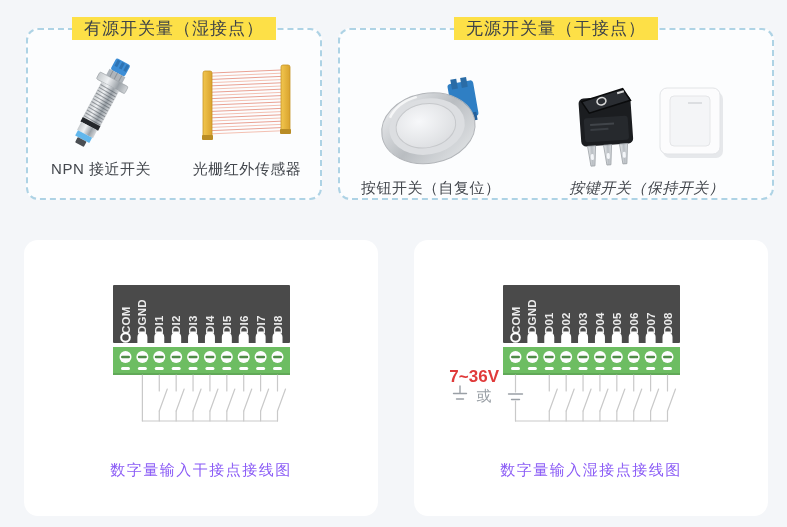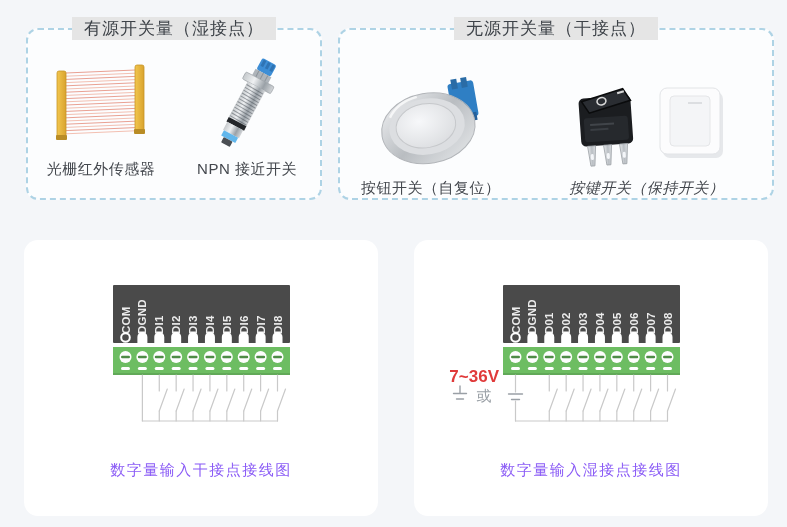--- a/index.html
+++ b/index.html
@@ -7,21 +7,21 @@
     width:787px;height:527px;position:relative;overflow:hidden;
     background:#f4f6f9;
     font-family:"Liberation Sans","DejaVu Sans",sans-serif;
   }
   .dashed-card{
     position:absolute;border:2px dashed #aed3e5;border-radius:12px;
     background:#fcfdfe;display:flex;align-items:stretch;
   }
   .legend{
     position:absolute;top:-13px;left:50%;transform:translateX(-50%);
-    background:#e5e5e5;padding:0 12px;white-space:nowrap;
+    background:#fde047;padding:0 12px;white-space:nowrap;
     font-size:17px;letter-spacing:1px;color:#3d4248;font-weight:500;
   }
   .fig-col{flex:1;display:flex;flex-direction:column;align-items:center;justify-content:flex-start;}
   .fig-img{height:104px;margin-top:22px;display:flex;align-items:center;justify-content:center;gap:16px;}
   .fig-label{margin-top:4px;font-size:15px;color:#44484e;letter-spacing:0.5px;white-space:nowrap;}
   .white-card{
     position:absolute;background:#ffffff;border-radius:14px;
   }
   .diagram-svg{position:absolute;left:0;top:0;}
   .caption{
@@ -33,61 +33,20 @@
   #card-dry .fig-col.narrow{flex:0 0 42%;}
   #card-dry .fig-col.wide{flex:1;font-style:italic;}
   #diag-dry{left:24px;top:240px;width:354px;height:276px;}
   #diag-wet{left:414px;top:240px;width:354px;height:276px;}
 </style>
 </head>
 <body>
 
 <div class="dashed-card" id="card-wet">
   <div class="legend">有源开关量（湿接点）</div>
-
-  <div class="fig-col">
-    <div class="fig-img">
-
-      <svg width="92" height="82" viewBox="0 0 92 82">
-        <defs>
-          <linearGradient id="barY" x1="0" y1="0" x2="1" y2="0">
-            <stop offset="0" stop-color="#f2c64e"></stop>
-              <stop offset="1" stop-color="#d9a32e"></stop>
-          </linearGradient>
-        </defs>
-        <g>
-            <line x1="11" y1="10" x2="80" y2="7" stroke="#e9a193" stroke-width="1"></line>
-            <line x1="11" y1="13.2" x2="80" y2="10.2" stroke="#f3c0b2" stroke-width="1"></line>
-            <line x1="11" y1="16.4" x2="80" y2="13.4" stroke="#e9a193" stroke-width="1"></line>
-            <line x1="11" y1="19.6" x2="80" y2="16.6" stroke="#f3c0b2" stroke-width="1"></line>
-            <line x1="11" y1="22.8" x2="80" y2="19.8" stroke="#e9a193" stroke-width="1"></line>
-            <line x1="11" y1="26" x2="80" y2="23" stroke="#f3c0b2" stroke-width="1"></line>
-            <line x1="11" y1="29.200000000000003" x2="80" y2="26.200000000000003" stroke="#e9a193" stroke-width="1"></line>
-            <line x1="11" y1="32.400000000000006" x2="80" y2="29.400000000000002" stroke="#f3c0b2" stroke-width="1"></line>
-            <line x1="11" y1="35.6" x2="80" y2="32.6" stroke="#e9a193" stroke-width="1"></line>
-            <line x1="11" y1="38.8" x2="80" y2="35.8" stroke="#f3c0b2" stroke-width="1"></line>
-            <line x1="11" y1="42" x2="80" y2="39" stroke="#e9a193" stroke-width="1"></line>
-            <line x1="11" y1="45.2" x2="80" y2="42.2" stroke="#f3c0b2" stroke-width="1"></line>
-            <line x1="11" y1="48.400000000000006" x2="80" y2="45.400000000000006" stroke="#e9a193" stroke-width="1"></line>
-            <line x1="11" y1="51.6" x2="80" y2="48.6" stroke="#f3c0b2" stroke-width="1"></line>
-            <line x1="11" y1="54.800000000000004" x2="80" y2="51.800000000000004" stroke="#e9a193" stroke-width="1"></line>
-            <line x1="11" y1="58" x2="80" y2="55" stroke="#f3c0b2" stroke-width="1"></line>
-            <line x1="11" y1="61.2" x2="80" y2="58.2" stroke="#e9a193" stroke-width="1"></line>
-            <line x1="11" y1="64.4" x2="80" y2="61.400000000000006" stroke="#f3c0b2" stroke-width="1"></line>
-            <line x1="11" y1="67.6" x2="80" y2="64.6" stroke="#e9a193" stroke-width="1"></line>
-            <line x1="11" y1="70.80000000000001" x2="80" y2="67.80000000000001" stroke="#f3c0b2" stroke-width="1"></line>
-          </g>
-        <rect x="2" y="8" width="9" height="68" rx="2" fill="url(#barY)" stroke="#c69427" stroke-width="0.8"></rect>
-        <rect x="1" y="72" width="11" height="5" rx="1" fill="#b98c25"></rect>
-        <rect x="80" y="2" width="9" height="68" rx="2" fill="url(#barY)" stroke="#c69427" stroke-width="0.8"></rect>
-        <rect x="79" y="66" width="11" height="5" rx="1" fill="#b98c25"></rect>
-      </svg>
-    </div>
-    <div class="fig-label">光栅红外传感器</div>
-  </div>
 
   <div class="fig-col">
     <div class="fig-img">
 
       <svg width="92" height="100" viewBox="0 0 92 100">
         <defs>
           <linearGradient id="metalH" x1="0" y1="0" x2="1" y2="0">
             <stop offset="0" stop-color="#c6cacd"></stop>
               <stop offset="0.35" stop-color="#eef0f2"></stop>
             <stop offset="0.7" stop-color="#9aa1a7"></stop>
@@ -120,20 +79,61 @@
               <line x1="36.5" y1="68.20000000000003" x2="55.5" y2="69.00000000000003"></line>
             </g>
           <rect x="36" y="70" width="20" height="5" fill="#24272b"></rect>
           <rect x="37" y="75" width="18" height="9" fill="url(#metalH)"></rect>
           <rect x="38" y="84" width="16" height="6" fill="#62b7ec"></rect>
           <rect x="41" y="90" width="10" height="6" rx="1" fill="#4b4f54"></rect>
         </g>
       </svg>
     </div>
     <div class="fig-label">NPN 接近开关</div>
+  </div>
+
+  <div class="fig-col">
+    <div class="fig-img">
+
+      <svg width="92" height="82" viewBox="0 0 92 82">
+        <defs>
+          <linearGradient id="barY" x1="0" y1="0" x2="1" y2="0">
+            <stop offset="0" stop-color="#f2c64e"></stop>
+              <stop offset="1" stop-color="#d9a32e"></stop>
+          </linearGradient>
+        </defs>
+        <g>
+            <line x1="11" y1="10" x2="80" y2="7" stroke="#e9a193" stroke-width="1"></line>
+            <line x1="11" y1="13.2" x2="80" y2="10.2" stroke="#f3c0b2" stroke-width="1"></line>
+            <line x1="11" y1="16.4" x2="80" y2="13.4" stroke="#e9a193" stroke-width="1"></line>
+            <line x1="11" y1="19.6" x2="80" y2="16.6" stroke="#f3c0b2" stroke-width="1"></line>
+            <line x1="11" y1="22.8" x2="80" y2="19.8" stroke="#e9a193" stroke-width="1"></line>
+            <line x1="11" y1="26" x2="80" y2="23" stroke="#f3c0b2" stroke-width="1"></line>
+            <line x1="11" y1="29.200000000000003" x2="80" y2="26.200000000000003" stroke="#e9a193" stroke-width="1"></line>
+            <line x1="11" y1="32.400000000000006" x2="80" y2="29.400000000000002" stroke="#f3c0b2" stroke-width="1"></line>
+            <line x1="11" y1="35.6" x2="80" y2="32.6" stroke="#e9a193" stroke-width="1"></line>
+            <line x1="11" y1="38.8" x2="80" y2="35.8" stroke="#f3c0b2" stroke-width="1"></line>
+            <line x1="11" y1="42" x2="80" y2="39" stroke="#e9a193" stroke-width="1"></line>
+            <line x1="11" y1="45.2" x2="80" y2="42.2" stroke="#f3c0b2" stroke-width="1"></line>
+            <line x1="11" y1="48.400000000000006" x2="80" y2="45.400000000000006" stroke="#e9a193" stroke-width="1"></line>
+            <line x1="11" y1="51.6" x2="80" y2="48.6" stroke="#f3c0b2" stroke-width="1"></line>
+            <line x1="11" y1="54.800000000000004" x2="80" y2="51.800000000000004" stroke="#e9a193" stroke-width="1"></line>
+            <line x1="11" y1="58" x2="80" y2="55" stroke="#f3c0b2" stroke-width="1"></line>
+            <line x1="11" y1="61.2" x2="80" y2="58.2" stroke="#e9a193" stroke-width="1"></line>
+            <line x1="11" y1="64.4" x2="80" y2="61.400000000000006" stroke="#f3c0b2" stroke-width="1"></line>
+            <line x1="11" y1="67.6" x2="80" y2="64.6" stroke="#e9a193" stroke-width="1"></line>
+            <line x1="11" y1="70.80000000000001" x2="80" y2="67.80000000000001" stroke="#f3c0b2" stroke-width="1"></line>
+          </g>
+        <rect x="2" y="8" width="9" height="68" rx="2" fill="url(#barY)" stroke="#c69427" stroke-width="0.8"></rect>
+        <rect x="1" y="72" width="11" height="5" rx="1" fill="#b98c25"></rect>
+        <rect x="80" y="2" width="9" height="68" rx="2" fill="url(#barY)" stroke="#c69427" stroke-width="0.8"></rect>
+        <rect x="79" y="66" width="11" height="5" rx="1" fill="#b98c25"></rect>
+      </svg>
+    </div>
+    <div class="fig-label">光栅红外传感器</div>
   </div>
 </div>
 
 <div class="dashed-card" id="card-dry">
   <div class="legend">无源开关量（干接点）</div>
 
   <div class="fig-col narrow">
     <div class="fig-img">
 
       <svg width="118" height="94" viewBox="0 0 118 94">

